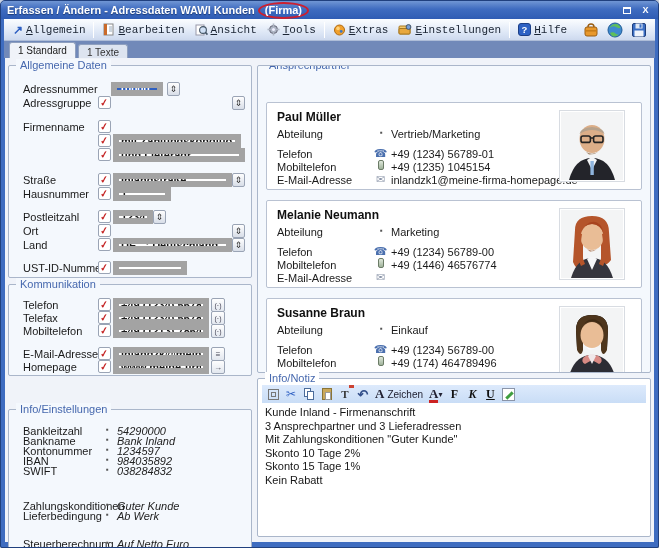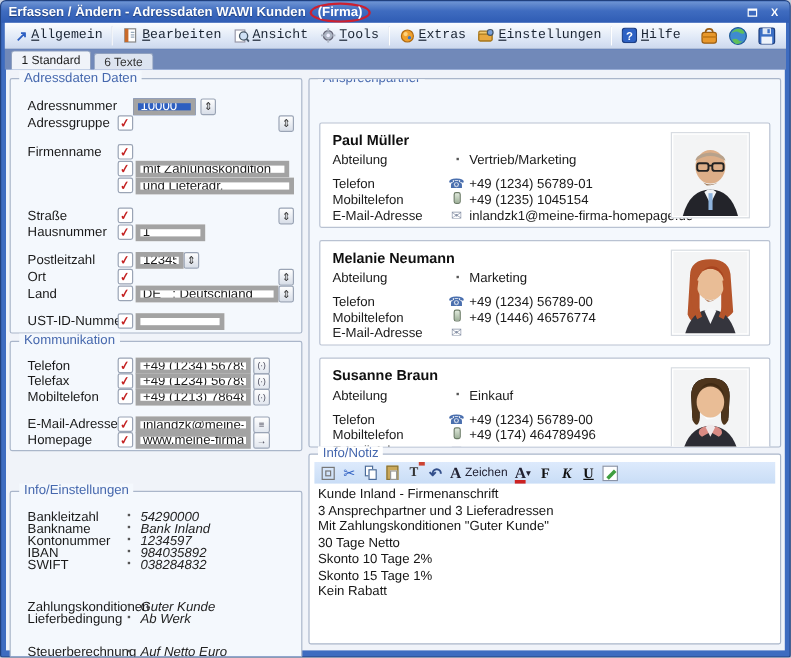--- a/index.html
+++ b/index.html
@@ -39,22 +39,22 @@
   
   .content { position:absolute; top:57px; left:4px; right:4px; bottom:5px; background:#f0f3f9; }
   .fs { position:absolute; border:1px solid #aab6ca; border-radius:2px; background:#f4f8fd; }
   .fs-legend { position:absolute; top:-7px; left:7px; padding:0 4px; color:#4668ae; background:#f4f8fd; line-height:12px; }
   .row { position:absolute; left:0; right:0; height:14px; }
   .lbl { position:absolute; left:14px; top:1px; white-space:nowrap; }
   .chk { position:absolute; left:89px; top:0; width:13px; height:13px; background:#fff; border:1px solid #9aa4b5;
          border-radius:2px; display:flex; align-items:center; justify-content:center;
          color:#c42222; font-size:10px; font-weight:bold; cursor:default; }
   .chk span { transform:rotate(-8deg); display:block; }
-  .inp { position:absolute; top:0; height:14px; border:4px solid #a3a3a3; background:#fff;
-         font-family:"Liberation Sans",sans-serif; font-size:11px; padding:0 2px; color:#1a1a1a; }
+  .inp { position:absolute; top:0; height:14px; border:6px solid #a3a3a3; background:#fff;
+         font-family:"Liberation Sans",sans-serif; font-size:11px; padding:0 2px; color:#1a1a1a;font-weight:bold; }
   .inp.sel { background:#2e5fc0; color:#fff; }
   .spin { position:absolute; top:0; width:13px; height:14px; border:1px solid #9aa4b5;
           background:linear-gradient(180deg,#fefefe,#d8dee8); display:flex; align-items:center;
           justify-content:center; font-size:9px; color:#333; cursor:default; border-radius:2px; }
   .sbtn { position:absolute; top:0; width:14px; height:14px; border:1px solid #9aa4b5;
           background:linear-gradient(180deg,#fefefe,#e2e7ef); display:flex; align-items:center;
           justify-content:center; font-size:8px; color:#445; cursor:default; border-radius:2px; }
   .bullet { position:absolute; left:97px; top:1px; font-size:8px; color:#555; }
   .val { position:absolute; left:108px; top:1px; white-space:nowrap; color:#222;font-style:italic; }
   
@@ -202,27 +202,27 @@
           <rect x="1.5" y="1.5" width="13" height="13" rx="1.5" fill="#3a6ec4" stroke="#1e3f7e"></rect>
           <rect x="4.5" y="1.5" width="7" height="5" fill="#dfe8f5"></rect>
           <rect x="8.5" y="2.3" width="2" height="3.4" fill="#3a6ec4"></rect>
           <rect x="3.5" y="8.5" width="9" height="6" fill="#eef3fb"></rect>
         </svg>
     </span>
   </div>
 
   <div class="tabstrip">
     <span class="tab active">1 Standard</span>
-    <span class="tab inactive">6 Texte</span>
+    <span class="tab inactive">1 Texte</span>
   </div>
 
   <div class="content">
 
     <div class="fs" style="left:3px; top:7px; width:244px; height:213px;">
-      <span class="fs-legend">Adressdaten Daten</span>
+      <span class="fs-legend">Allgemeine Daten</span>
 
       <div class="row" style="top:16px">
         <span class="lbl">Adressnummer</span>
         <input class="inp sel" style="left: 102px; width: 52px;" value="10000">
         <span class="spin" style="left:158px">⇕</span>
       </div>
 
       <div class="row" style="top:30px">
         <span class="lbl">Adressgruppe</span>
         <span class="chk">
@@ -248,20 +248,21 @@
             <span>✓</span>
           </span>
         <input class="inp" style="left: 104px; width: 132px;" value="und Lieferadr.">
       </div>
 
       <div class="row" style="top:107px">
         <span class="lbl">Straße</span>
         <span class="chk">
             <span>✓</span>
           </span>
+        <input class="inp" style="left: 104px; width: 119px;" value="Inlandstraße">
         <span class="spin" style="left:223px">⇕</span>
       </div>
       <div class="row" style="top:121px">
         <span class="lbl">Hausnummer</span>
         <span class="chk">
             <span>✓</span>
           </span>
         <input class="inp" style="left: 104px; width: 58px;" value="1">
       </div>
 
@@ -543,21 +544,20 @@
         <span class="nt">
             <span class="edit-ic">
               <i></i>
             </span>
           </span>
       </div>
       <div class="note-text">
         <div class="note-line">Kunde Inland - Firmenanschrift</div>
         <div class="note-line">3 Ansprechpartner und 3 Lieferadressen</div>
         <div class="note-line">Mit Zahlungskonditionen "Guter Kunde"</div>
-        <div class="note-line">30 Tage Netto</div>
         <div class="note-line">Skonto 10 Tage 2%</div>
         <div class="note-line">Skonto 15 Tage 1%</div>
         <div class="note-line">Kein Rabatt</div>
       </div>
     </div>
 
   </div>
 </div>
 
 </body></html>

